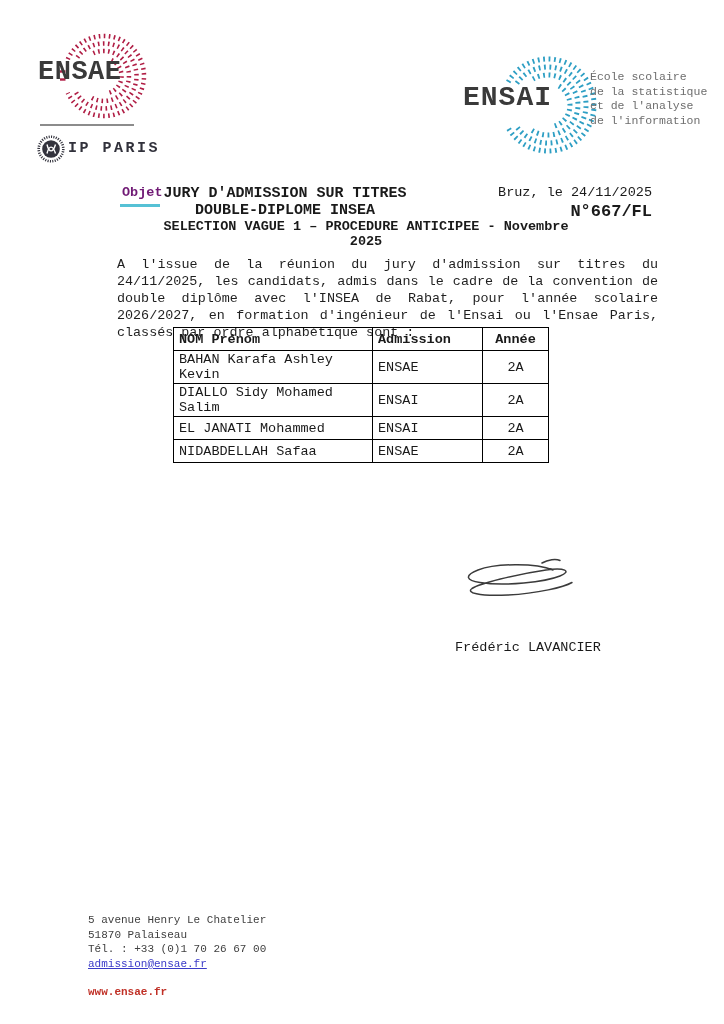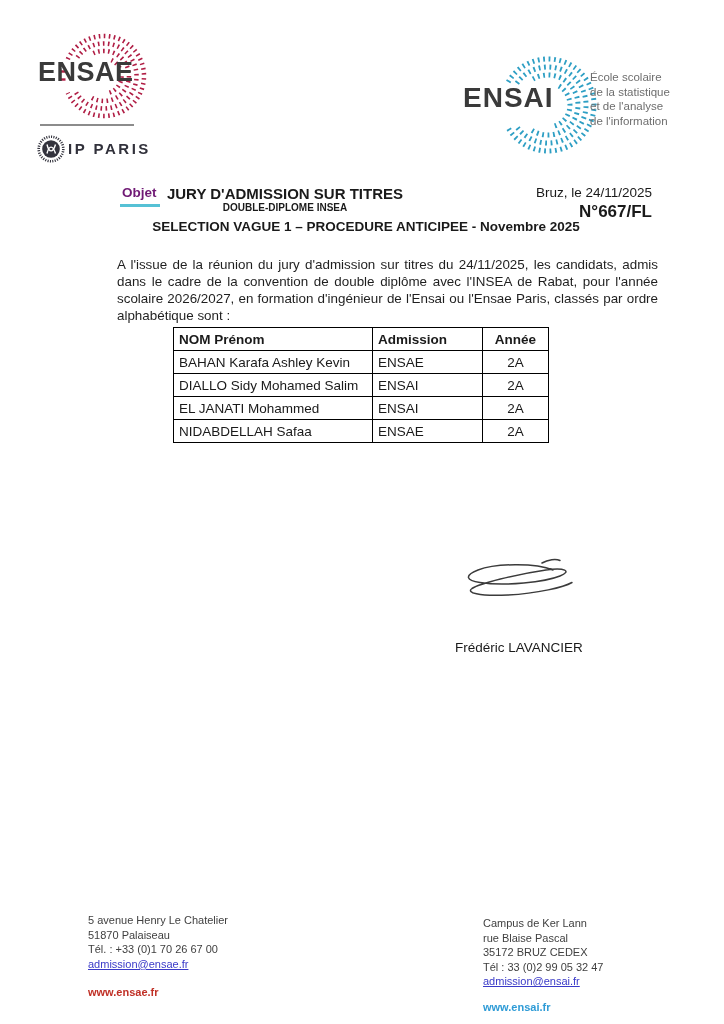--- a/index.html
+++ b/index.html
@@ -1,36 +1,36 @@
 <!DOCTYPE html>
 <html><head>
 <meta charset="utf-8">
 <style>
   html,body{margin:0;padding:0;background:#e8e8e8;}
   .page{
     position:relative;width:724px;height:1024px;background:#ffffff;
-    font-family:Liberation Sans, sans-serif;color:#222;overflow:hidden;
+    font-family:Liberation Mono, monospace;color:#222;overflow:hidden;
     margin:0 auto;
   }
   .abs{position:absolute;}
 
   
   .ensae-name{left:38px;top:57px;font-size:27px;font-weight:600;color:#3A3A3A;letter-spacing:.5px;}
   .ensae-divider{left:40px;top:124px;width:94px;height:2px;background:#8C8C8C;}
   .ip-paris-text{left:68px;top:140px;font-size:15px;font-weight:bold;color:#31313B;letter-spacing:2.5px;}
 
   
   .ensai-name{left:463px;top:82px;font-size:28px;font-weight:600;color:#3A3A3A;letter-spacing:1px;}
   .ensai-tagline{left:590px;top:70px;font-size:11.5px;line-height:14.5px;color:#6E6E6E;}
 
   
   .objet{left:122px;top:185px;font-size:13.5px;font-weight:bold;color:#701a75;}
   .objet-underline{left:120px;top:204px;width:40px;height:2.5px;background:#56C1D5;}
   .title-l1{left:105px;top:185px;width:360px;text-align:center;font-size:15px;font-weight:bold;color:#1a1a1a;}
-  .title-l2{left:105px;top:202px;width:360px;text-align:center;font-size:10px;font-weight:bold;color:#1a1a1a;}
+  .title-l2{left:105px;top:202px;width:360px;text-align:center;font-size:15px;font-weight:bold;color:#1a1a1a;}
   .title-l3{left:150px;top:219px;width:432px;text-align:center;font-size:13.5px;font-weight:bold;color:#1a1a1a;}
   .place-date{left:452px;top:185px;width:200px;text-align:right;font-size:13.5px;color:#1a1a1a;}
   .ref-num{left:452px;top:202px;width:200px;text-align:right;font-size:17px;font-weight:bold;color:#1a1a1a;}
 
   
   .paragraph{left:117px;top:256px;width:541px;font-size:13.4px;line-height:17px;text-align:justify;color:#1f1f1f;}
 
   
   .adm-table{left:173px;top:327px;}
   table{border-collapse:collapse;font-size:13.5px;color:#1a1a1a;}
@@ -149,22 +149,14 @@
   <div class="abs signatory">Frédéric LAVANCIER</div>
 
   <div class="abs footer-col footer-ensae">
     <div>5 avenue Henry Le Chatelier</div>
     <div>51870 Palaiseau</div>
     <div>Tél. : +33 (0)1 70 26 67 00</div>
     <div class="footer-link">admission@ensae.fr</div>
     <div class="site-ensae">www.ensae.fr</div>
   </div>
 
-  <div class="abs footer-col footer-ensai">
-    <div>Campus de Ker Lann</div>
-    <div>rue Blaise Pascal</div>
-    <div>35172 BRUZ CEDEX</div>
-    <div>Tél : 33 (0)2 99 05 32 47</div>
-    <div class="footer-link">admission@ensai.fr</div>
-    <div class="site-ensai">www.ensai.fr</div>
-  </div>
 
 </div>
 
 </body></html>

